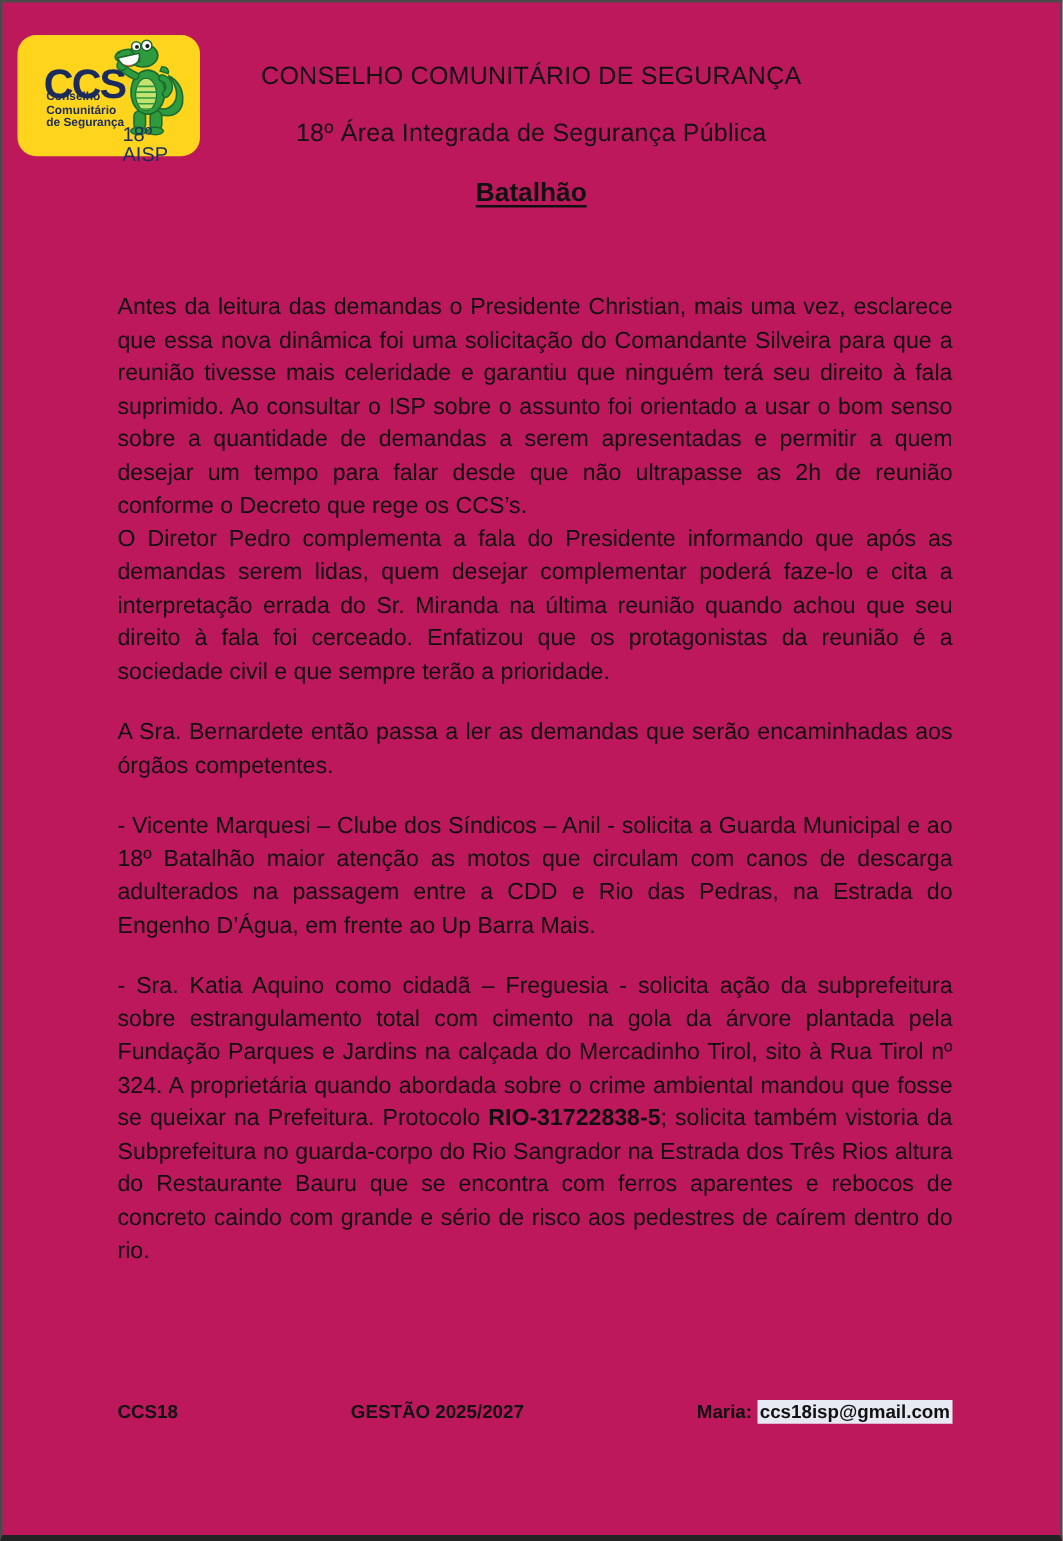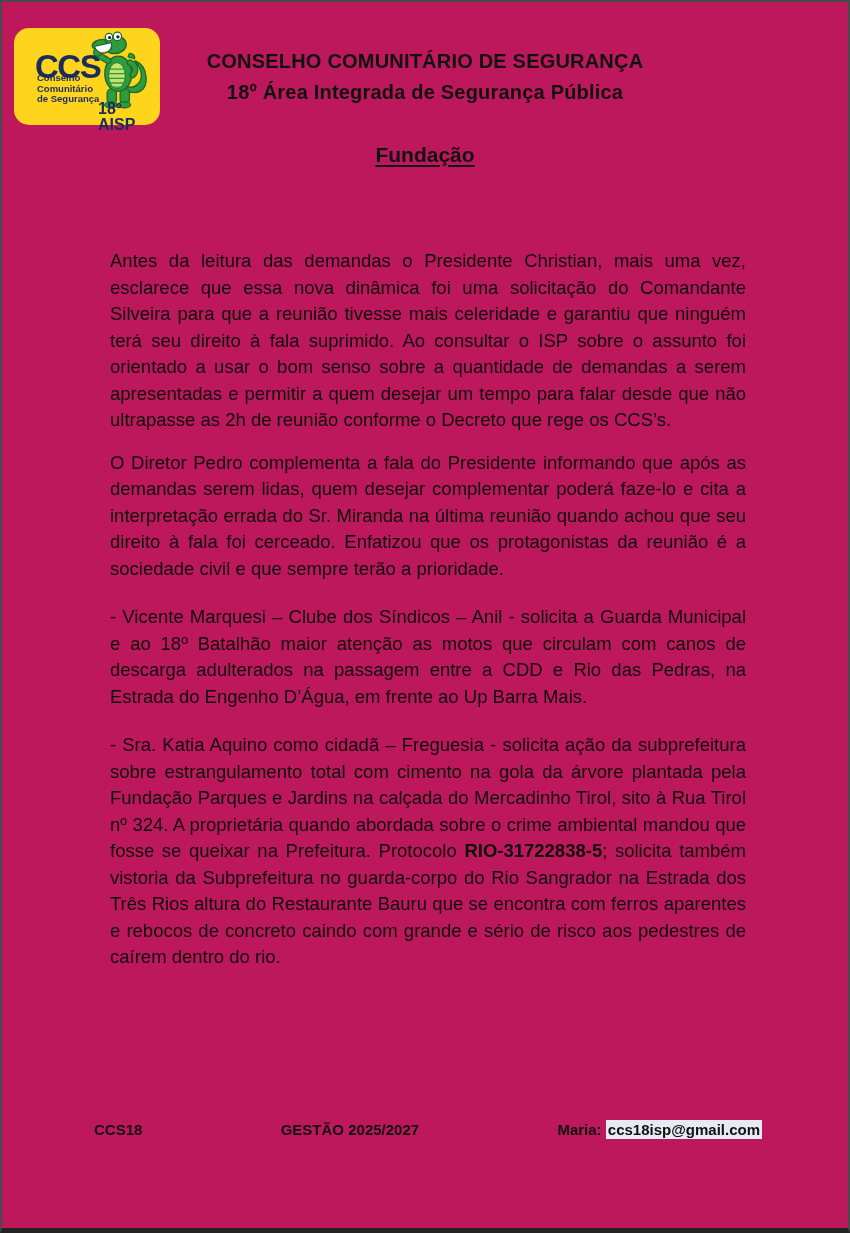--- a/index.html
+++ b/index.html
@@ -41,45 +41,45 @@
     left: 23px; top: 45px;
     font-size: 9.5px;
     font-weight: bold;
     color: #1B2B5E;
     line-height: 10.5px;
   }
   .logo-aisp {
     position: absolute;
     left: 84px; top: 73px;
     font-size: 16px;
-    font-weight: bold;
+    font-weight: normal;
     color: #1B2B5E;
     line-height: 1;
   }
   .croc {
     position: absolute;
     right: 5px; top: 3px;
     width: 66px; height: 78px;
   }
 
   
   .header {
     position: absolute;
     left: 0; right: 0; top: 48px;
     text-align: center;
   }
   .header-line1 {
     font-size: 20px;
-    font-weight: bold;
-    margin-bottom: 8px;
+    font-weight: normal;
+    margin-bottom: 23px;
     letter-spacing: 0.2px;
   }
   .header-line2 {
     font-size: 20px;
-    font-weight: bold;
+    font-weight: normal;
     letter-spacing: 0.2px;
   }
 
   
   .doc-title {
     position: absolute;
     left: 0; right: 0; top: 141px;
     text-align: center;
     font-size: 21px;
     font-weight: bold;
@@ -89,21 +89,21 @@
 
   
   .body-text {
     position: absolute;
     left: 92px; right: 86px; top: 230px;
     text-align: justify;
     font-size: 18.5px;
     line-height: 26.5px;
     color: #0e0e0e;
   }
-  .body-text p { margin: 16px; }
+  .body-text p { margin: 0; }
   .body-text p.gap  { margin-top: 22px; }
   .body-text p.gap-lg { margin-top: 48px; }
   .body-text b { font-weight: bold; }
 
   
   .footer {
     position: absolute;
     left: 92px; right: 86px; top: 1119px;
     display: flex;
     justify-content: space-between;
@@ -167,25 +167,26 @@
       <div>de Segurança</div>
     </div>
     <div class="logo-aisp">18º AISP</div>
   </div>
 
   <div class="header">
     <div class="header-line1">CONSELHO COMUNITÁRIO DE SEGURANÇA</div>
     <div class="header-line2">18º Área Integrada de Segurança Pública</div>
   </div>
 
-  <div class="doc-title">Fundação</div>
+  <div class="doc-title">Batalhão</div>
 
   <div class="body-text">
     <p>Antes da leitura das demandas o Presidente Christian, mais uma vez, esclarece que essa nova dinâmica foi uma solicitação do Comandante Silveira para que a reunião tivesse mais celeridade e garantiu que ninguém terá seu direito à fala suprimido. Ao consultar o ISP sobre o assunto foi orientado a usar o bom senso sobre a quantidade de demandas a serem apresentadas e permitir a quem desejar um tempo para falar desde que não ultrapasse as 2h de reunião conforme o Decreto que rege os CCS’s.</p>
     <p>O Diretor Pedro complementa a fala do Presidente informando que após as demandas serem lidas, quem desejar complementar poderá faze-lo e cita a interpretação errada do Sr. Miranda na última reunião quando achou que seu direito à fala foi cerceado. Enfatizou que os protagonistas da reunião é a sociedade civil e que sempre terão a prioridade.</p>
+    <p class="gap">A Sra. Bernardete então passa a ler as demandas que serão encaminhadas aos órgãos competentes.</p>
     <p class="gap">- Vicente Marquesi – Clube dos Síndicos – Anil - solicita a Guarda Municipal e ao 18º Batalhão maior atenção as motos que circulam com canos de descarga adulterados na passagem entre a CDD e Rio das Pedras, na Estrada do Engenho D’Água, em frente ao Up Barra Mais.</p>
     <p class="gap"><span>- Sra. Katia Aquino como cidadã – Freguesia - solicita ação da subprefeitura sobre estrangulamento total com cimento na gola da árvore plantada pela Fundação Parques e Jardins na calçada do Mercadinho Tirol, sito à Rua Tirol nº 324. A proprietária quando abordada sobre o crime ambiental mandou que fosse se queixar na Prefeitura. Protocolo </span><b>RIO-31722838-5</b><span>; solicita também vistoria da Subprefeitura no guarda-corpo do Rio Sangrador na Estrada dos Três Rios altura do Restaurante Bauru que se encontra com ferros aparentes e rebocos de concreto caindo com grande e sério de risco aos pedestres de caírem dentro do rio.</span></p>
   </div>
 
   <div class="footer">
     <span>CCS18</span>
     <span>GESTÃO 2025/2027</span>
     <span><span>Maria: </span><span class="email-value">ccs18isp@gmail.com</span></span>
   </div>
 

